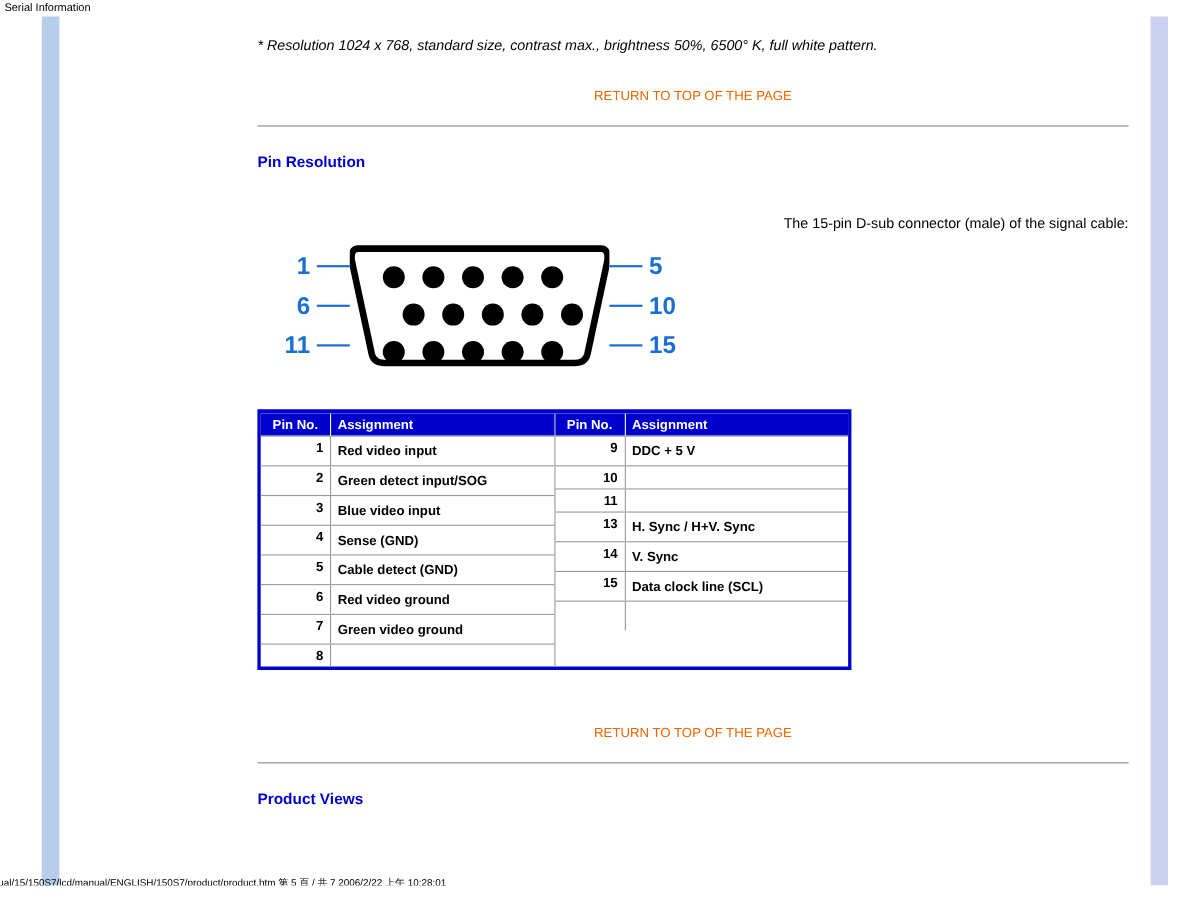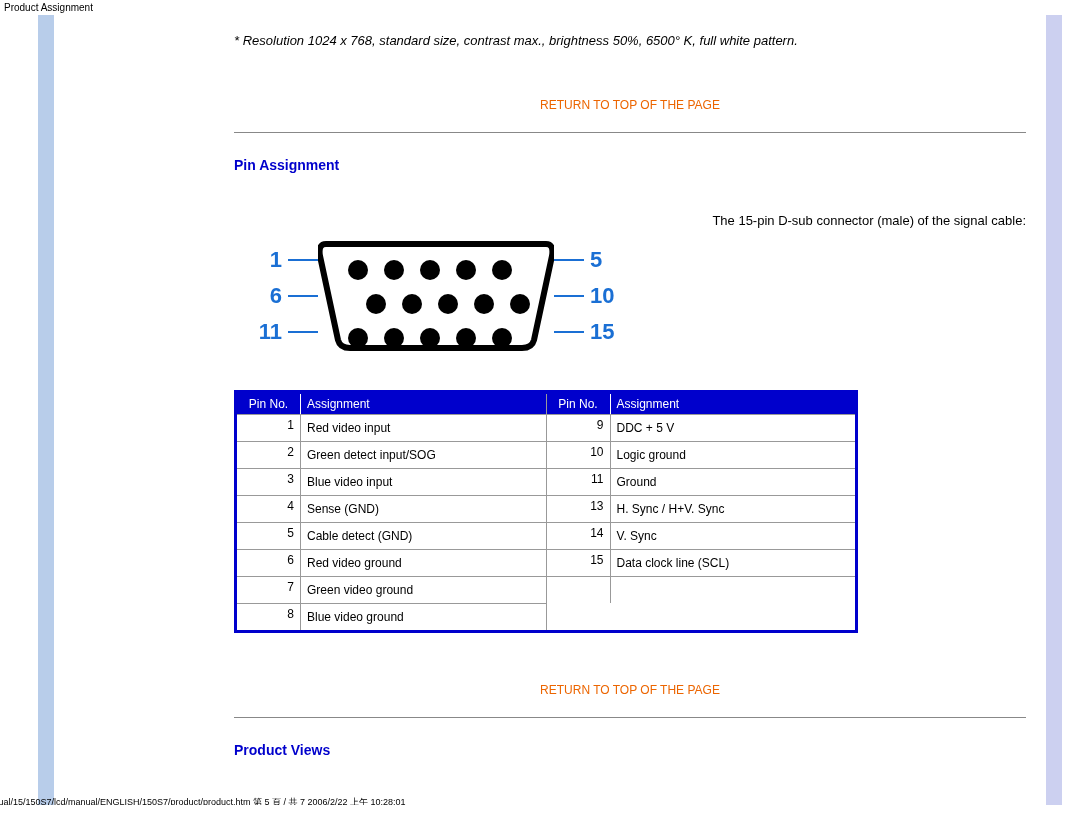--- a/index.html
+++ b/index.html
@@ -43,21 +43,21 @@
   }
   .right-pad {
     width: 18px;
     background: #fff;
     min-height: 790px;
   }
   .note-italic {
     font-style: italic;
     font-size: 13px;
     margin-top: 18px;
-    margin-bottom: 50px;
+    margin-bottom: 32px;
   }
   .return-link {
     text-align: center;
     color: #ec6500;
     font-size: 12px;
     margin: 20px 0 20px 0;
     display: block;
     text-decoration: none;
   }
   hr.sep {
@@ -136,23 +136,24 @@
   .r2 .d1{left:48px;top:52px}.r2 .d2{left:84px;top:52px}.r2 .d3{left:120px;top:52px}.r2 .d4{left:156px;top:52px}.r2 .d5{left:192px;top:52px}
   .r3 .d1{left:30px;top:86px}.r3 .d2{left:66px;top:86px}.r3 .d3{left:102px;top:86px}.r3 .d4{left:138px;top:86px}.r3 .d5{left:174px;top:86px}
 
   
   .spacer-center { flex:1; height:2px; }
 
   
   .pin-table-wrap {
     border: 3px solid #0000cc;
     border-top-width: 4px;
-    width: 624px;
+    width: 540px;
     display: flex;
     margin-bottom: 50px;
+    font-weight: bold;
   }
   .pin-col {
     flex: 1;
     border-right: 1px solid #999;
   }
   .pin-col:last-child { border-right: none; }
   .pin-head {
     display: flex;
     background: #0000cc;
     color: #fff;
@@ -190,34 +191,34 @@
     padding: 2px 4px;
     position: absolute;
     bottom: -6px;
     left: -216px;
     width: 1060px;
   }
 </style>
 </head>
 <body>
 
-<div class="page-header">Product Assignment</div>
+<div class="page-header">Serial Information</div>
 
 <div class="outer">
   <div class="left-rail"></div>
   <div class="left-blue"></div>
 
   <div class="center">
 
     <div class="note-italic">* Resolution 1024 x 768, standard size, contrast max., brightness 50%, 6500° K, full white pattern.</div>
 
     <a href="#" class="return-link">RETURN TO TOP OF THE PAGE</a>
     <hr class="sep">
 
-    <div class="section-heading">Pin Assignment</div>
+    <div class="section-heading">Pin Resolution</div>
 
     <div class="body-text">The 15-pin D-sub connector (male) of the signal cable:</div>
 
     <div class="connector-wrap">
       <svg class="shell" viewBox="0 0 236 116">
         <path d="M 8 8 L 228 8 Q 236 8 234 20 L 216 104 Q 214 112 204 112 L 32 112 Q 22 112 20 104 L 2 20 Q 0 8 8 8 Z" fill="none" stroke="#000" stroke-width="6"></path>
       </svg>
       <div class="conn-row">
         <div class="num">1</div>
         <div class="lead"></div>
@@ -291,39 +292,36 @@
         <div class="pin-row">
             <div class="pr-num">6</div>
             <div class="pr-ass">Red video ground</div>
           </div>
         <div class="pin-row">
             <div class="pr-num">7</div>
             <div class="pr-ass">Green video ground</div>
           </div>
         <div class="pin-row">
             <div class="pr-num">8</div>
-            <div class="pr-ass">Blue video ground</div>
           </div>
       </div>
       <div class="pin-col">
         <div class="pin-head">
           <div class="ph-num">Pin No.</div>
           <div class="ph-ass">Assignment</div>
         </div>
         <div class="pin-row">
             <div class="pr-num">9</div>
             <div class="pr-ass">DDC + 5 V</div>
           </div>
         <div class="pin-row">
             <div class="pr-num">10</div>
-            <div class="pr-ass">Logic ground</div>
           </div>
         <div class="pin-row">
             <div class="pr-num">11</div>
-            <div class="pr-ass">Ground</div>
           </div>
         <div class="pin-row">
             <div class="pr-num">13</div>
             <div class="pr-ass">H. Sync / H+V. Sync</div>
           </div>
         <div class="pin-row">
             <div class="pr-num">14</div>
             <div class="pr-ass">V. Sync</div>
           </div>
         <div class="pin-row">

